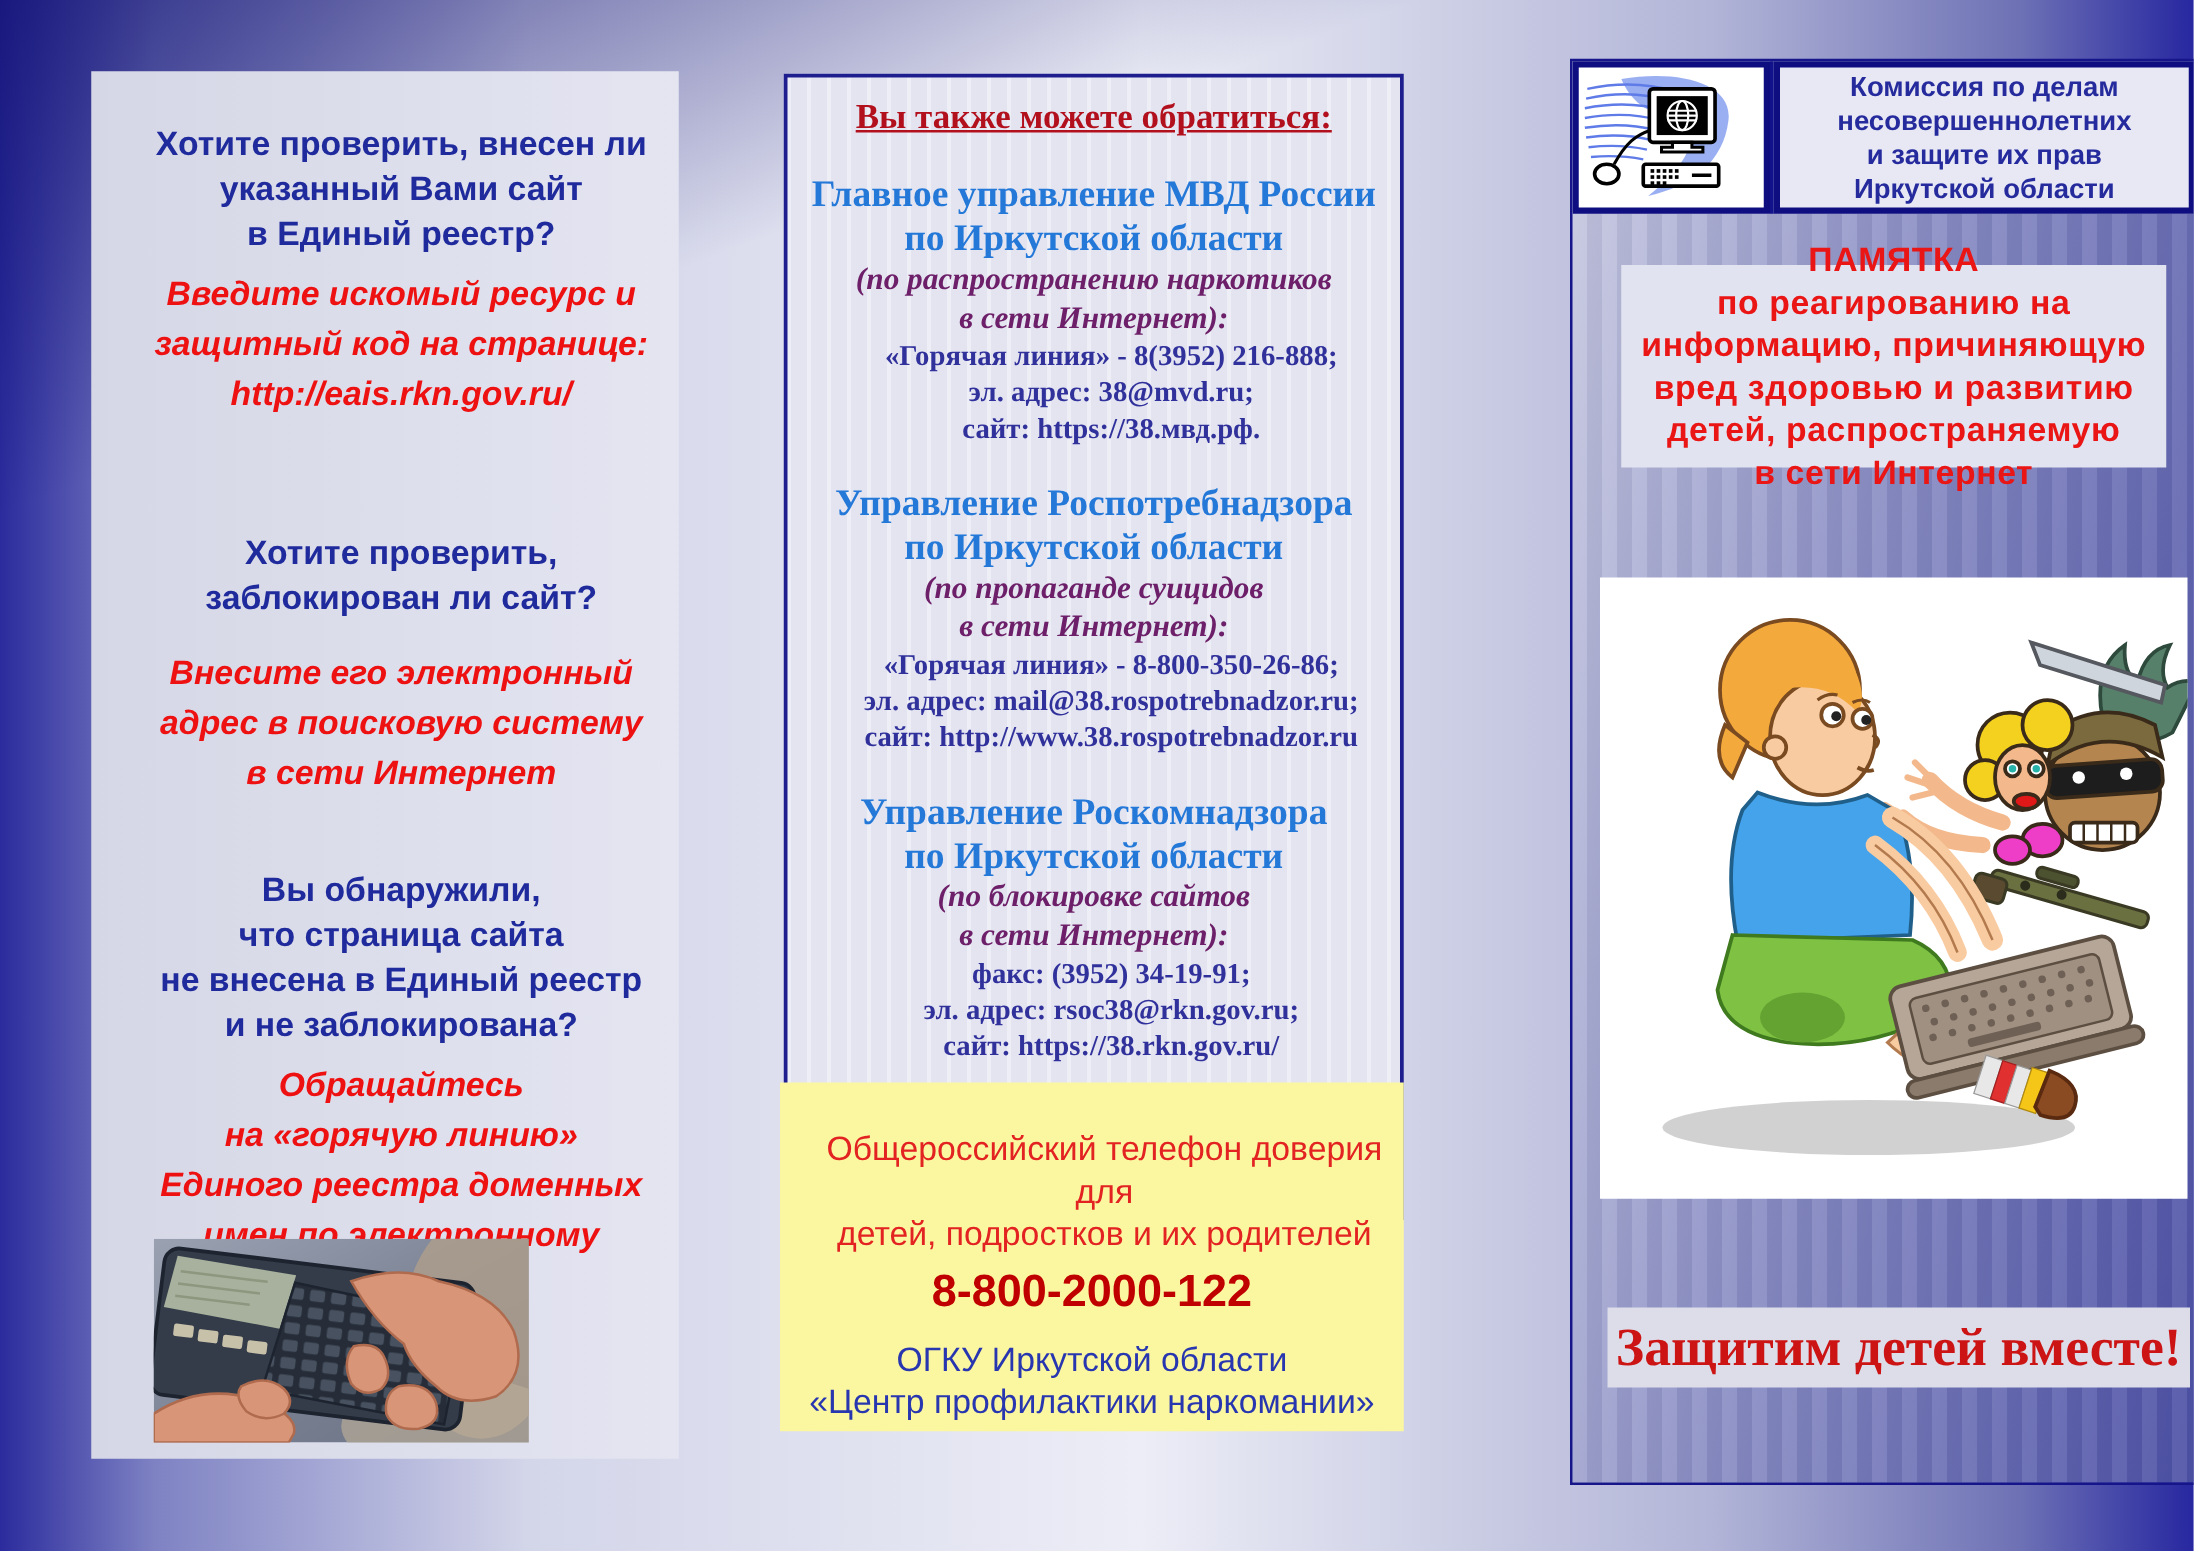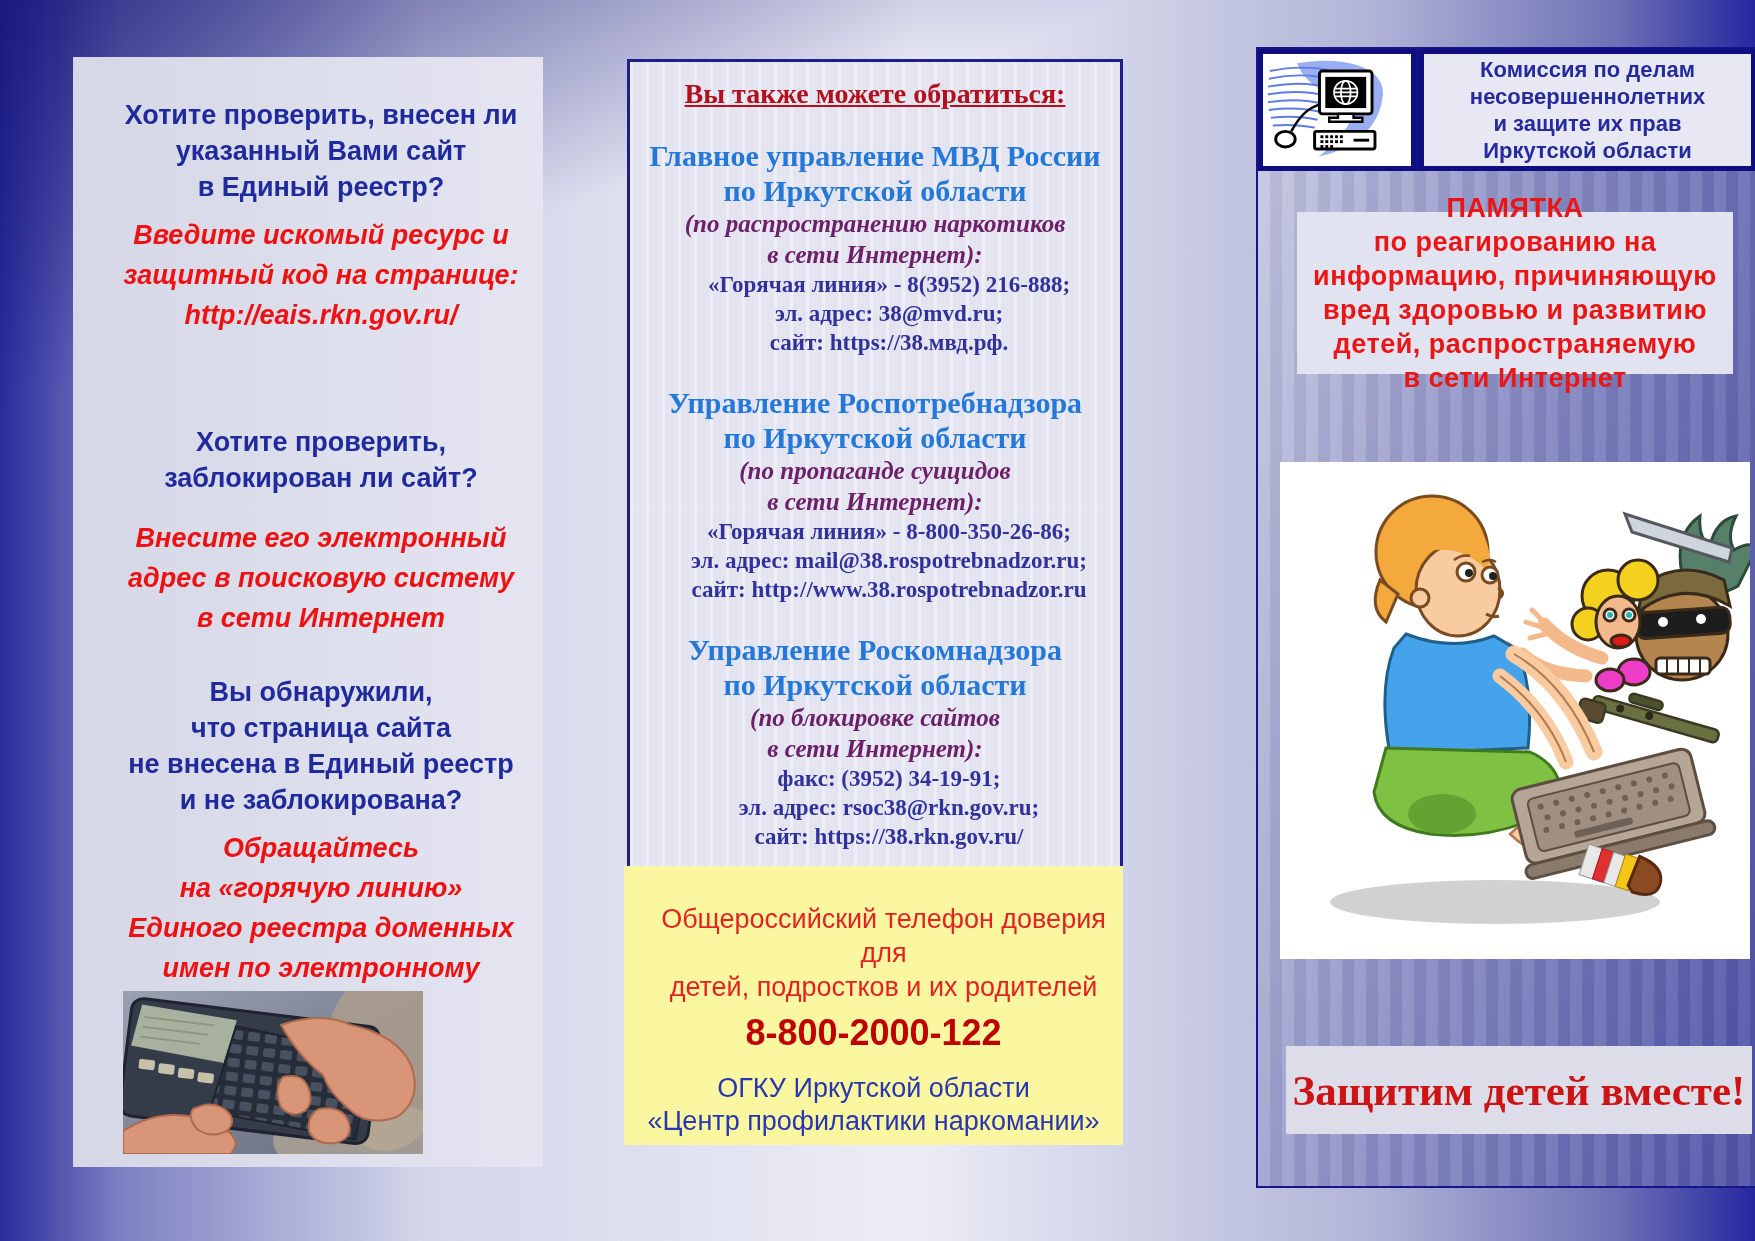--- a/index.html
+++ b/index.html
@@ -9,21 +9,21 @@
     background:
       linear-gradient(160deg, rgba(14,14,110,0.65) 0%, rgba(14,14,110,0) 22%),
       linear-gradient(to right,#2b2b9d 0%,#7e82c3 7%,#d3d5e9 24%,#ecedf6 52%,#b2b5d7 78%,#6e72b5 92%,#2727a0 100%);
   }
   
   .left-panel{position:absolute;left:73px;top:57px;width:444px;height:1110px;
     background:linear-gradient(to right,#d6d7e6,#e4e5f1);padding-left:26px;}
   .lp-text{padding:40px 14px 0 14px;text-align:center;}
   .lp-q{color:#1f2a9c;font-weight:bold;font-size:27px;line-height:36px;}
   .lp-a{color:#ee1111;font-weight:bold;font-style:italic;font-size:27px;line-height:40px;}
-  .mt10{margin-top:10px}.mt22{margin-top:22px}.mt36{margin-top:36px}.mt66{margin-top:89px}
+  .mt10{margin-top:10px}.mt22{margin-top:22px}.mt36{margin-top:56px}.mt66{margin-top:89px}
   .photo{position:absolute;left:50px;top:934px;width:300px;height:163px;}
   
   .mid-box{position:absolute;left:627px;top:59px;width:496px;height:917px;box-sizing:border-box;
     border:3px solid #1e1e8e;
     background:
       repeating-linear-gradient(90deg, rgba(255,255,255,0.20) 0 3px, rgba(120,120,170,0.05) 3px 16px),
       #e9eaf4;
     text-align:center;font-family:"Liberation Serif",serif;padding-top:16px;}
   .mid-title{color:#b3101e;font-weight:bold;font-size:28px;text-decoration:underline;}
   .org{margin-top:24px;}
@@ -45,21 +45,21 @@
   .header-row{position:absolute;left:0;top:0;width:100%;height:122px;background:#12128a;display:flex;}
   .icon-box{width:158px;height:122px;box-sizing:border-box;border:5px solid #0e0e80;background:#ffffff;
     margin-right:3px;display:flex;align-items:center;justify-content:center;}
   .comm-box{flex:1;box-sizing:border-box;border:5px solid #0e0e80;background:#e7e8f4;
     display:flex;align-items:center;justify-content:center;}
   .comm-text{color:#252a9c;font-weight:bold;font-size:22px;line-height:27px;text-align:center;}
   .pam-box{position:absolute;left:39px;top:163px;width:436px;height:162px;background:#e2e3f0;
     display:flex;align-items:center;justify-content:center;}
   .pam-text{color:#ea1515;font-weight:bold;font-size:27px;line-height:34px;text-align:center;letter-spacing:0.5px;}
   .cartoon-box{position:absolute;left:22px;top:413px;width:470px;height:497px;background:#ffffff;}
-  .slogan-box{position:absolute;left:28px;top:997px;width:466px;height:88px;background:#dcdde9;
+  .slogan-box{position:absolute;left:28px;top:997px;width:466px;height:64px;background:#dcdde9;
     display:flex;align-items:center;justify-content:center;}
   .slogan-text{font-family:"Liberation Serif",serif;font-weight:bold;font-size:43px;color:#cc1414;}
   svg{display:block;}
 </style>
 </head>
 <body>
 
 <div class="stage">
 
   <div class="left-panel">

